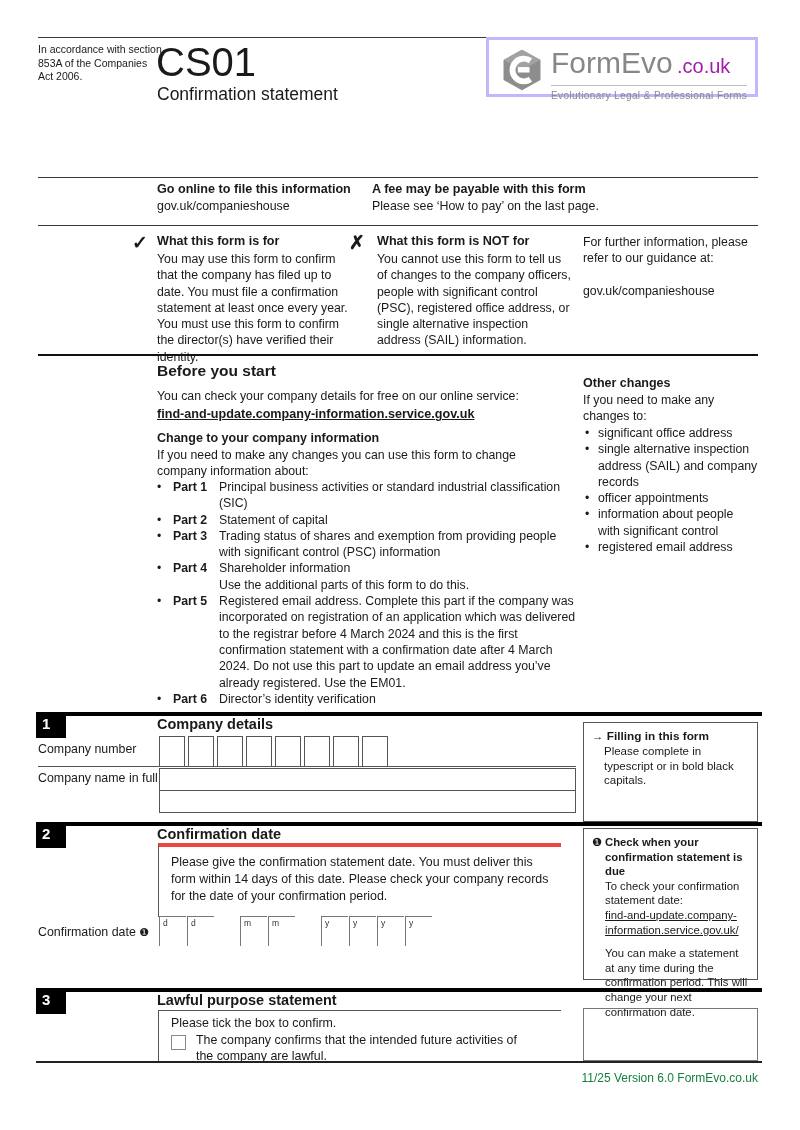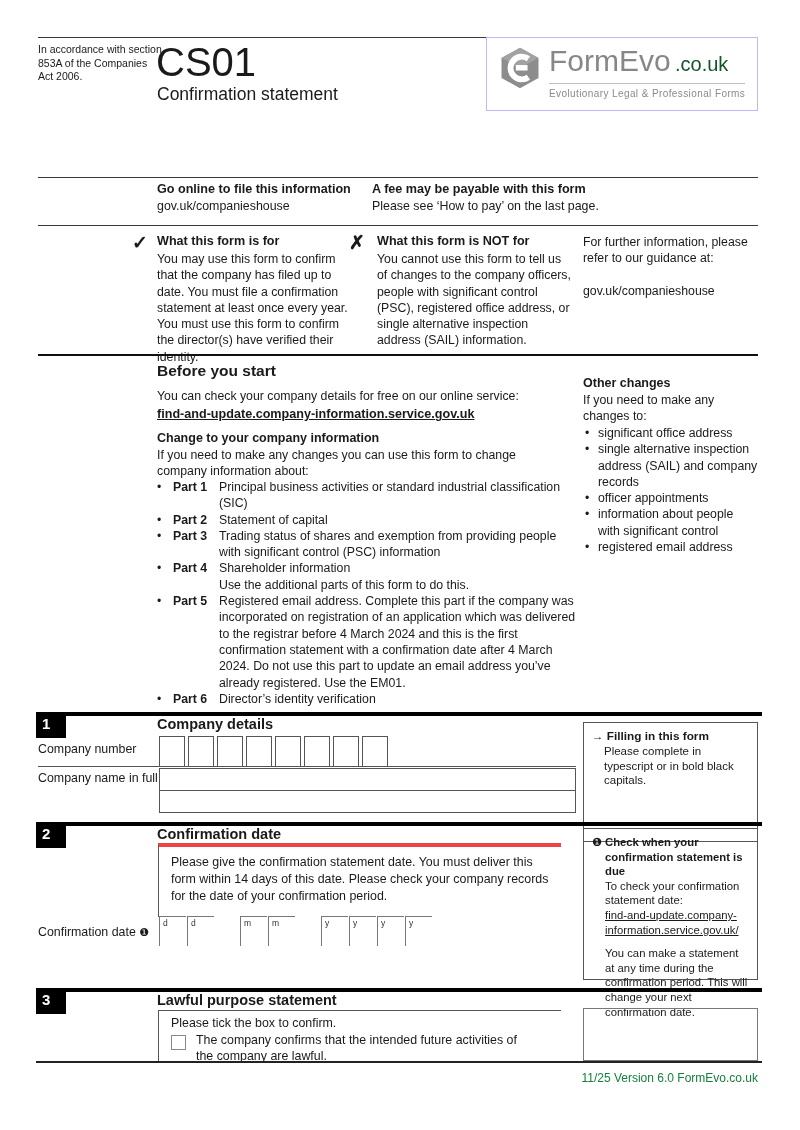--- a/index.html
+++ b/index.html
@@ -28,31 +28,31 @@
 <body>
 
 <div class="page">
 
   <div class="rule" style="left:38px;top:37px;width:720px;"></div>
 
   <div class="abs smalltext" style="left:38px;top:43px;width:126px;">In accordance with section 853A of the Companies Act 2006.</div>
   <div class="abs" style="left:156px;top:42px;font-size:40px;line-height:40px;">CS01</div>
   <div class="abs" style="left:157px;top:84px;font-size:17.5px;">Confirmation statement</div>
 
-  <div class="abs" style="left:486px;top:37px;width:272px;height:74px;border:1px solid #c4b5fd;box-sizing:border-box;">
+  <div class="abs" style="left:486px;top:37px;width:272px;height:60px;border:3px solid #c4b5fd;box-sizing:border-box;">
     <span class="abs" style="left:12px;top:7px;">
       <svg width="42" height="46" viewBox="0 0 100 100">
         <polygon points="50,2 94,26 94,74 50,98 6,74 6,26" fill="#8d8d8d"></polygon>
         <polygon points="50,2 94,26 50,50 6,26" fill="#a2a2a2"></polygon>
         <path d="M70,28 A27,27 0 1 0 70,72" stroke="#fff" stroke-width="14" fill="none"></path>
         <rect x="40" y="43" width="28" height="13" fill="#fff"></rect>
       </svg>
     </span>
     <span class="abs" style="left:62px;top:6px;font-size:30px;color:#878787;">FormEvo</span>
-    <span class="abs" style="left:188px;top:15px;font-size:20px;color:#14532d;">.co.uk</span>
+    <span class="abs" style="left:188px;top:15px;font-size:20px;color:#a21caf;">.co.uk</span>
     <div class="abs" style="left:62px;top:45px;width:196px;height:1px;background:#bdbdbd;"></div>
     <div class="abs" style="left:62px;top:50px;width:200px;font-size:10px;letter-spacing:0.4px;color:#8a8a8a;">Evolutionary Legal &amp; Professional Forms</div>
   </div>
 
   <div class="rule" style="left:38px;top:177px;width:720px;"></div>
   <div class="abs b" style="left:157px;top:182px;font-size:12.6px;">Go online to file this information</div>
   <div class="abs" style="left:157px;top:199px;font-size:12.4px;">gov.uk/companieshouse</div>
   <div class="abs b" style="left:372px;top:182px;font-size:12.6px;">A fee may be payable with this form</div>
   <div class="abs" style="left:372px;top:199px;font-size:12.4px;">Please see ‘How to pay’ on the last page.</div>
 
@@ -148,21 +148,21 @@
     <div class="cell"></div>
     <div class="cell"></div>
     <div class="cell"></div>
   </div>
   <div class="rule" style="left:38px;top:766px;width:538px;background:#555;"></div>
   <div class="abs" style="left:38px;top:771px;font-size:12.4px;text-align:center;">Company name in full</div>
   <div class="abs" style="left:159px;top:768px;width:417px;height:45px;border:1px solid #555;box-sizing:border-box;">
     <div style="position:absolute;left:0;top:21px;width:100%;height:1px;background:#555;"></div>
   </div>
 
-  <div class="notebox" style="top:722px;height:120px;">
+  <div class="notebox" style="top:722px;height:100px;">
     <div>
       <span>→</span>
       <span class="b" style="font-size:11.8px;">Filling in this form</span>
     </div>
     <div style="padding-left:12px;">Please complete in typescript or in bold black capitals.</div>
   </div>
 
   <div class="secbar" style="top:822px;"></div>
   <div class="numbox" style="left:36px;top:822px;">2</div>
   <div class="sectitle" style="top:826px;">Confirmation date</div>

